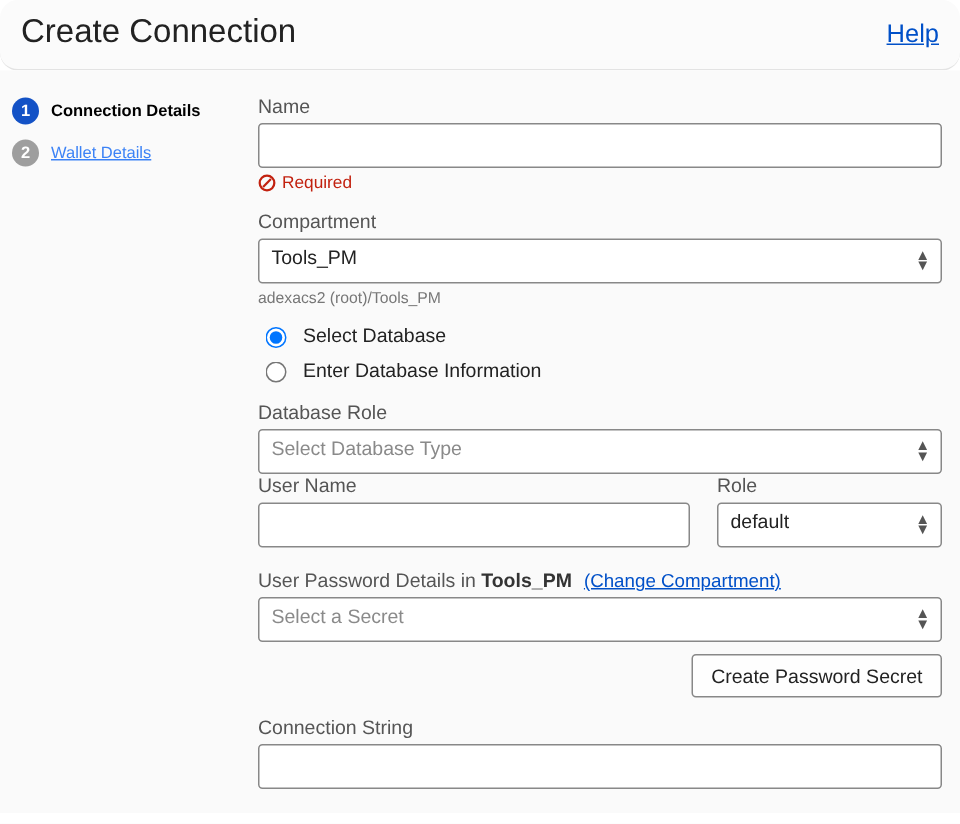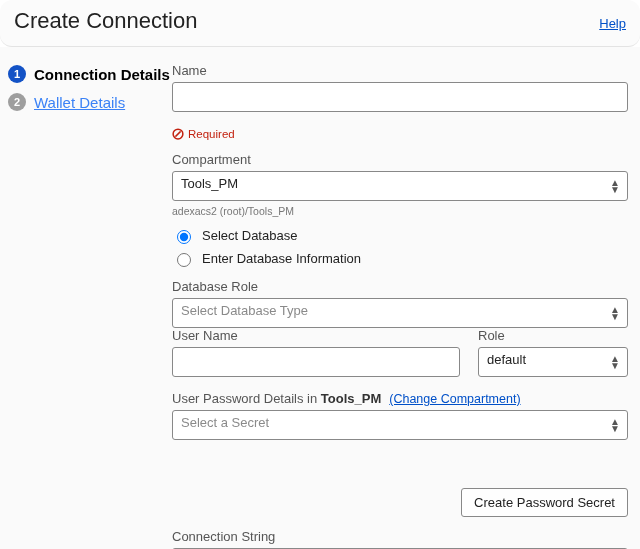--- a/index.html
+++ b/index.html
@@ -12,36 +12,36 @@
     background: #fff;
   }
   .header {
     display:flex; align-items:center; justify-content:space-between;
     padding: 6px 14px 6px 14px;
     border-bottom: 1px solid #e3e3e3;
     background: #fbfbfb;
     border-radius: 12px;
   }
   .header h1 { font-size: 22px; font-weight: 400; margin: 2px 0 6px 0; color:#222; }
-  .help-link { color:#0050c8; text-decoration: underline; font-size: 13px; }
+  .help-link { color:#0050c8; text-decoration: underline; font-size: 17px; }
   .body {
     display:flex;
     background:#fafafa;
     padding: 14px 8px 16px 8px;
   }
   .steps { width: 164px; flex: 0 0 164px; padding-top: 4px; }
   .step { display:flex; align-items:center; gap:8px; margin-bottom: 10px; }
   .step-num {
     width:18px; height:18px; border-radius:50%;
     display:inline-flex; align-items:center; justify-content:center;
     font-size:11px; font-weight:600; color:#fff;
   }
   .step-num.active { background:#1352c6; }
   .step-num.inactive { background:#9e9e9e; }
-  .step-label { font-size: 15px; }
+  .step-label { font-size: 11px; }
   .step-label.active { font-weight:700; color:#000; }
   .step-label.inactive { color:#3b82f6; text-decoration: underline; }
   .form { flex:1; padding: 2px 4px 0 0; }
   .fld-label { display:block; color:#555; font-size:13px; margin-bottom:4px; }
   .fld-label.mt { margin-top: 12px; }
   input[type=text].txt, .select {
     width:100%;
     height:30px;
     border:1px solid #888;
     border-radius:3px;
@@ -50,33 +50,33 @@
     font-size:13px;
     color:#222;
   }
   .select { appearance:none; -webkit-appearance:none; padding-right:24px; }
   .select-wrap { position:relative; }
   .select-wrap .caret {
     position:absolute; right:8px; top:50%; transform:translateY(-50%);
     font-size:10px; color:#555; line-height:7px; pointer-events:none;
   }
   .select.placeholder { color:#8a8a8a; }
-  .required { display:flex; align-items:center; gap:4px; margin-top:16px; color:#c2210f; font-size:11.5px; }
+  .required { display:flex; align-items:center; gap:4px; margin-top:4px; color:#c2210f; font-size:11.5px; }
   .required svg { width:12px; height:12px; }
   .hint { font-size:10.5px; color:#777; margin-top:4px; }
   .row { display:flex; gap:18px; }
   .col { flex:1; }
   .col.sm { flex:0 0 150px; }
   .radio-row { display:flex; align-items:center; gap:8px; margin:6px 0; }
   .radio { width:14px; height:14px; }
   .radio-label { font-size:13px; color:#222; }
   .link { color:#0050c8; text-decoration: underline; font-size:12.5px; }
   .btn {
     border:1px solid #888; border-radius:3px; background:#fefefe;
-    padding:6px 12px; font-size:13px; color:#222; cursor:pointer;margin-top:40px;
+    padding:6px 12px; font-size:13px; color:#222; cursor:pointer;
   }
   .btn-row-right { display:flex; justify-content:flex-end; margin-top:8px; }
   .inline-label { color:#555; font-size:13px; }
   .secret-label b { color:#333; font-weight:700; }
 </style>
 </head>
 <body>
 
 <div class="header">
   <h1>Create Connection</h1>

